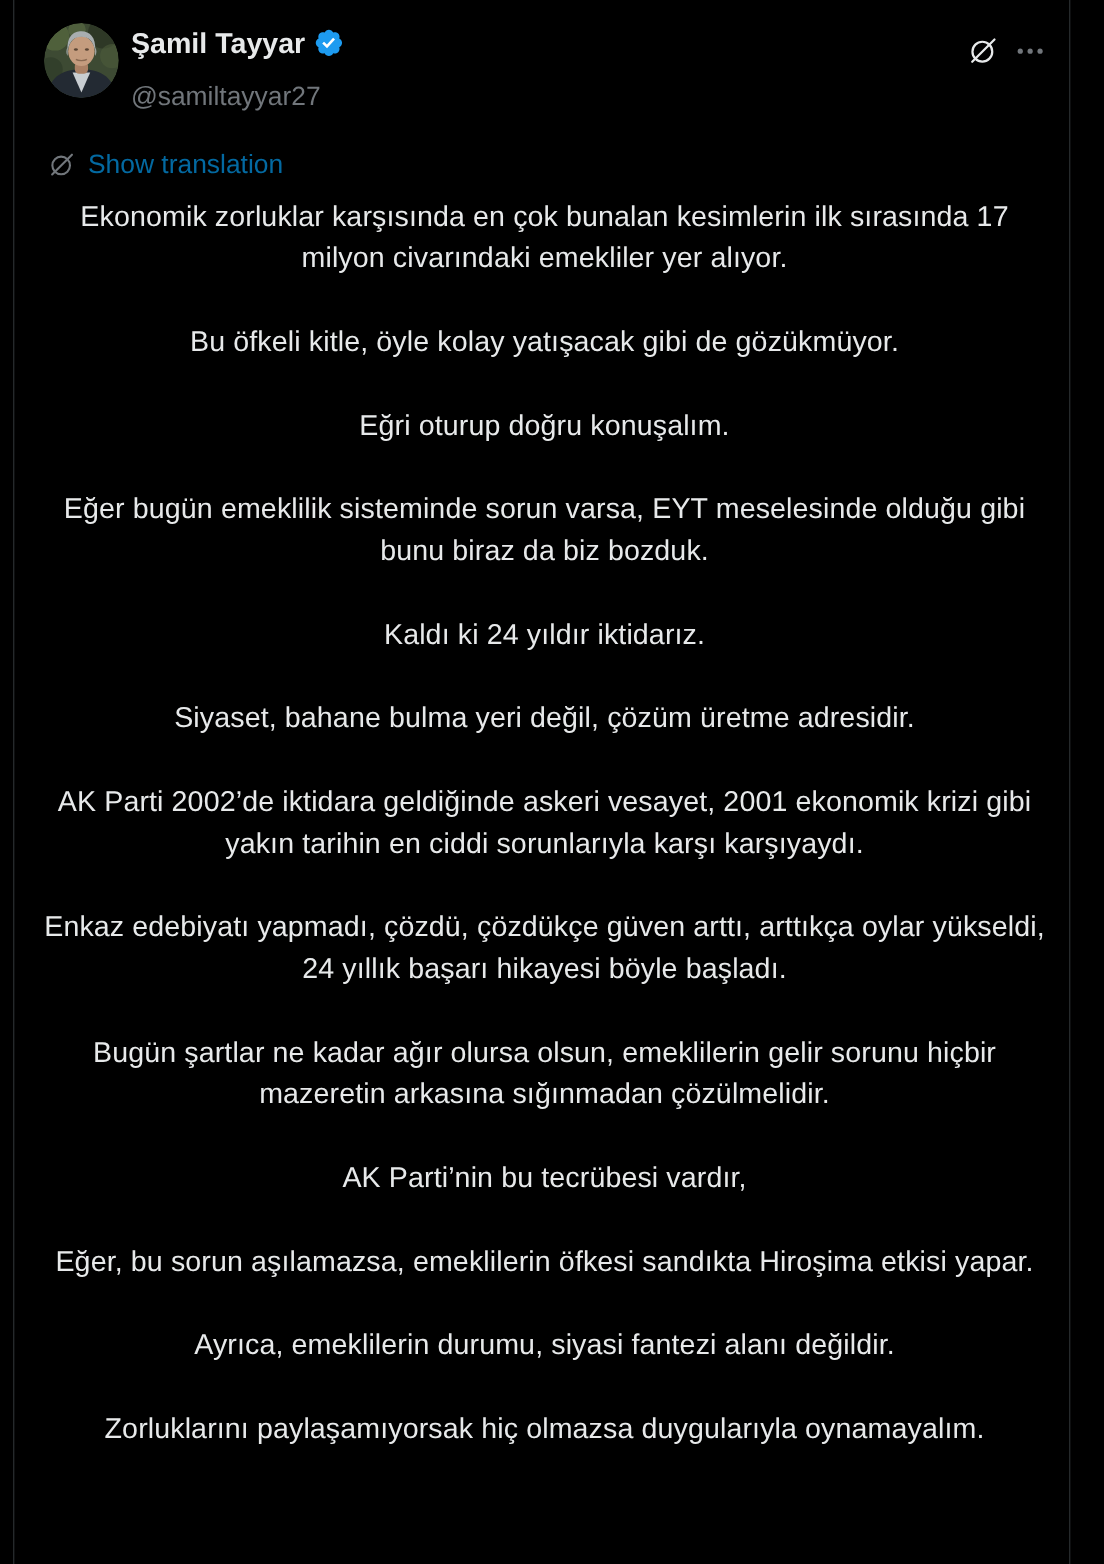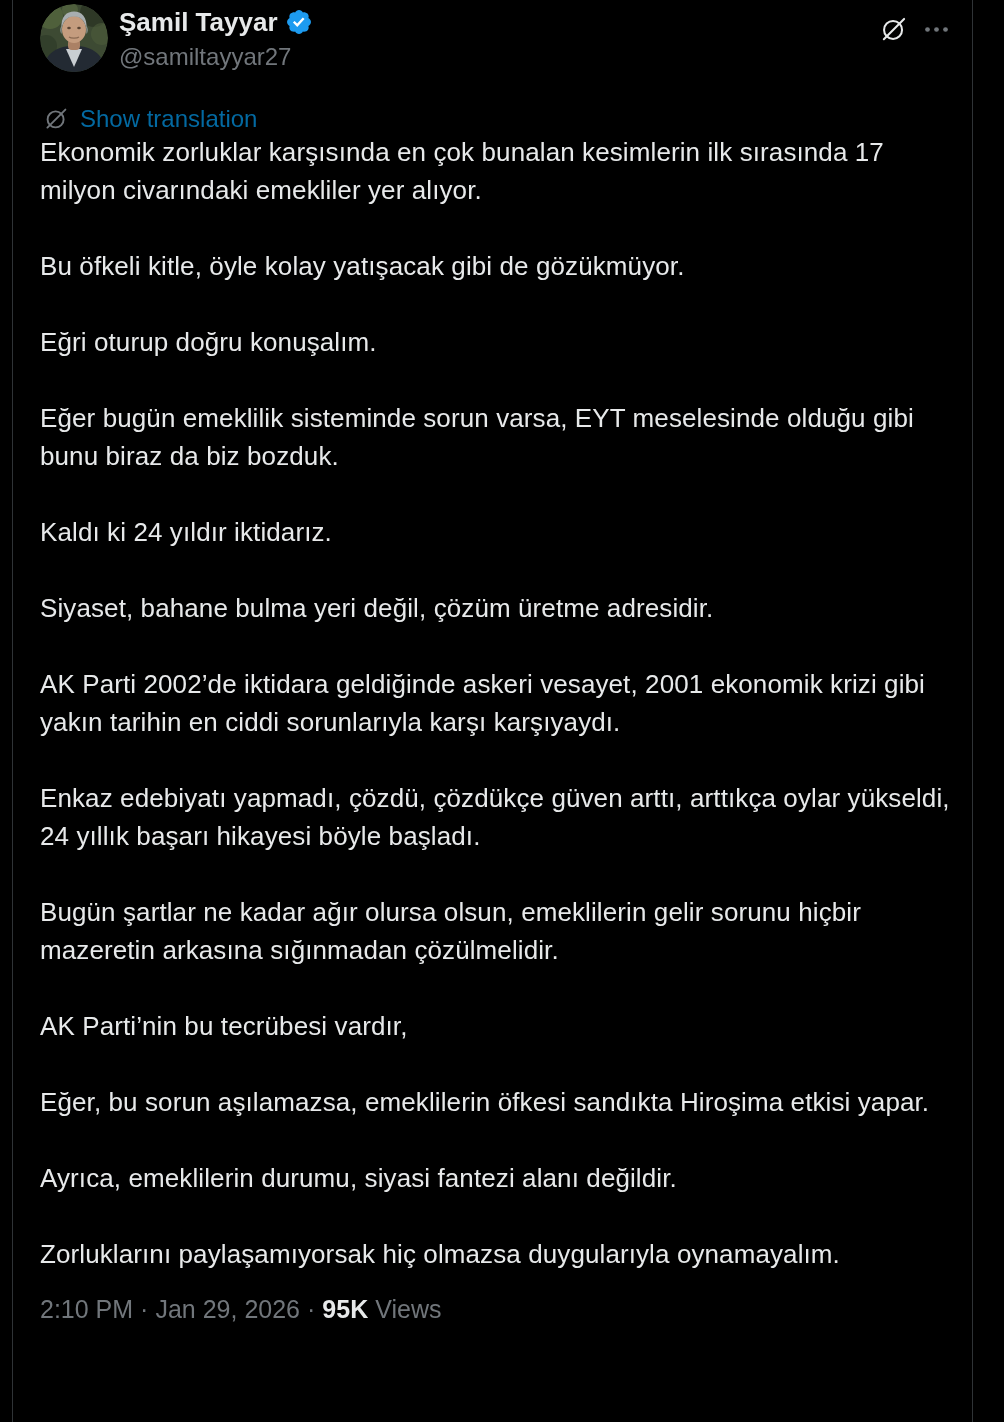--- a/index.html
+++ b/index.html
@@ -12,53 +12,55 @@
   .column {
     position: relative;
     margin-left: 12px;
     width: 961px;
     height: 1422px;
     border-left: 1px solid #2f3336;
     border-right: 1px solid #2f3336;
     padding: 0 22px 0 27px;
   }
   
-  .tweet-header { display: flex; padding-top: 4px; justify-content: space-between; }
+  .tweet-header { display: flex; padding-top: 21px; justify-content: space-between; }
   .avatar {
     width: 68px; height: 68px; border-radius: 50%;
     overflow: hidden; flex: 0 0 68px; cursor: pointer;
   }
   .names { margin-left: 11px; margin-top: 2px; flex: 1 1 auto; min-width: 0; }
   .name-row { display: flex; align-items: center; gap: 7px; }
   .author-name {
     font-size: 26px; font-weight: 700; color: #e7e9ea;
     line-height: 32px; cursor: pointer;
   }
   .badge { display: inline-flex; align-items: center; }
   .author-handle {
     font-size: 24px; color: #71767b; line-height: 30px;
-    margin-top: 4px; cursor: pointer;
+    margin-top: 18px; cursor: pointer;
   }
   .header-actions {
     display: flex; align-items: flex-start; gap: 16px;
     margin-top: 12px; flex: 0 0 auto;
   }
   .icon-btn { cursor: pointer; display: inline-flex; }
   
   .translate-row {
     margin-top: 33px; display: flex; align-items: center; gap: 12px;
     cursor: pointer; width: fit-content; padding-left: 4px;
   }
   .translate-label { font-size: 24px; color: #0369a1; line-height: 28px; }
   
   .tweet-body {
+    margin-top: 13px;
     font-size: 26px; line-height: 38px;
     color: #e7e9ea;
     white-space: pre-line;
     letter-spacing: 0.1px;
+    text-align: center;
   }
   
   .tweet-footer {
     margin-top: 21px;
     font-size: 25px; color: #71767b; line-height: 30px;
   }
   .tweet-footer .sep { margin: 0 7px; }
   .views-count { color: #e7e9ea; font-weight: 700; margin-right: 7px; }
 </style>
 </head>
@@ -155,18 +157,15 @@
 Bugün şartlar ne kadar ağır olursa olsun, emeklilerin gelir sorunu hiçbir mazeretin arkasına sığınmadan çözülmelidir.
 
 AK Parti’nin bu tecrübesi vardır,
 
 Eğer, bu sorun aşılamazsa, emeklilerin öfkesi sandıkta Hiroşima etkisi yapar.
 
 Ayrıca, emeklilerin durumu, siyasi fantezi alanı değildir.
 
 Zorluklarını paylaşamıyorsak hiç olmazsa duygularıyla oynamayalım.</div>
 
-    <div class="tweet-footer">
-      <span>2:10 PM</span><span class="sep">·</span><span>Jan 29, 2026</span><span class="sep">·</span><span class="views-count">95K</span><span>Views</span>
-    </div>
 
   </article>
 </div>
 
 </body></html>

